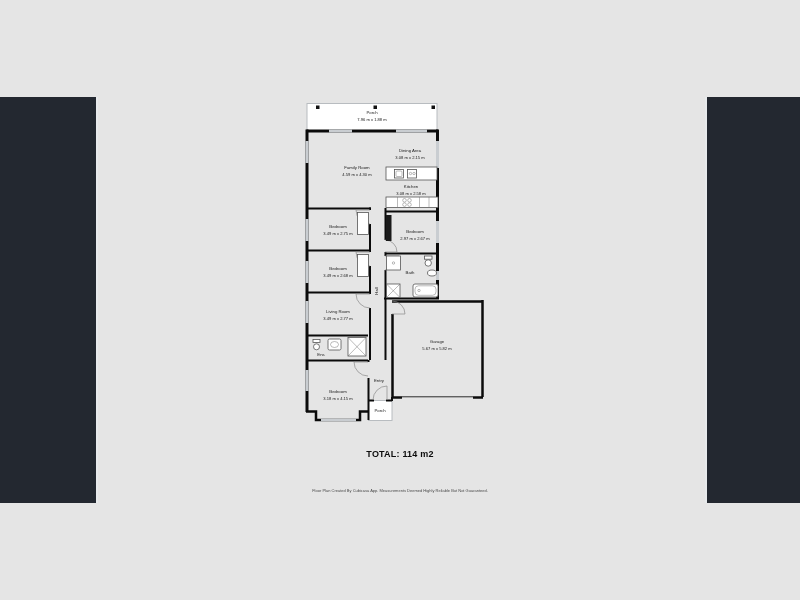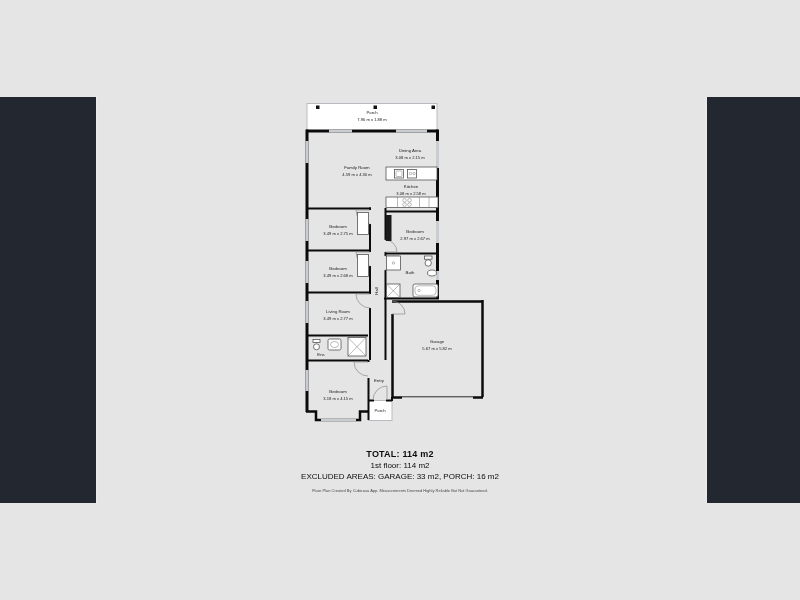--- a/index.html
+++ b/index.html
@@ -211,17 +211,15 @@
       <text class="rname" x="379" y="382">Entry</text>
 
       <text class="rname" x="338" y="393">Bedroom</text>
       <text class="rdims" x="338" y="399.5">3.18 m x 4.15 m</text>
 
       <text class="rname" x="380" y="412">Porch</text>
     </g>
   </svg>
 
   <div class="summary total">TOTAL: 114 m2</div>
-  <div class="summary floor">1st floor: 114 m2</div>
-  <div class="summary excluded">EXCLUDED AREAS: GARAGE: 33 m2, PORCH: 16 m2</div>
   <div class="summary disclaimer">Floor Plan Created By Cubicasa App. Measurements Deemed Highly Reliable But Not Guaranteed.</div>
 
 </div>
 
 </body></html>

